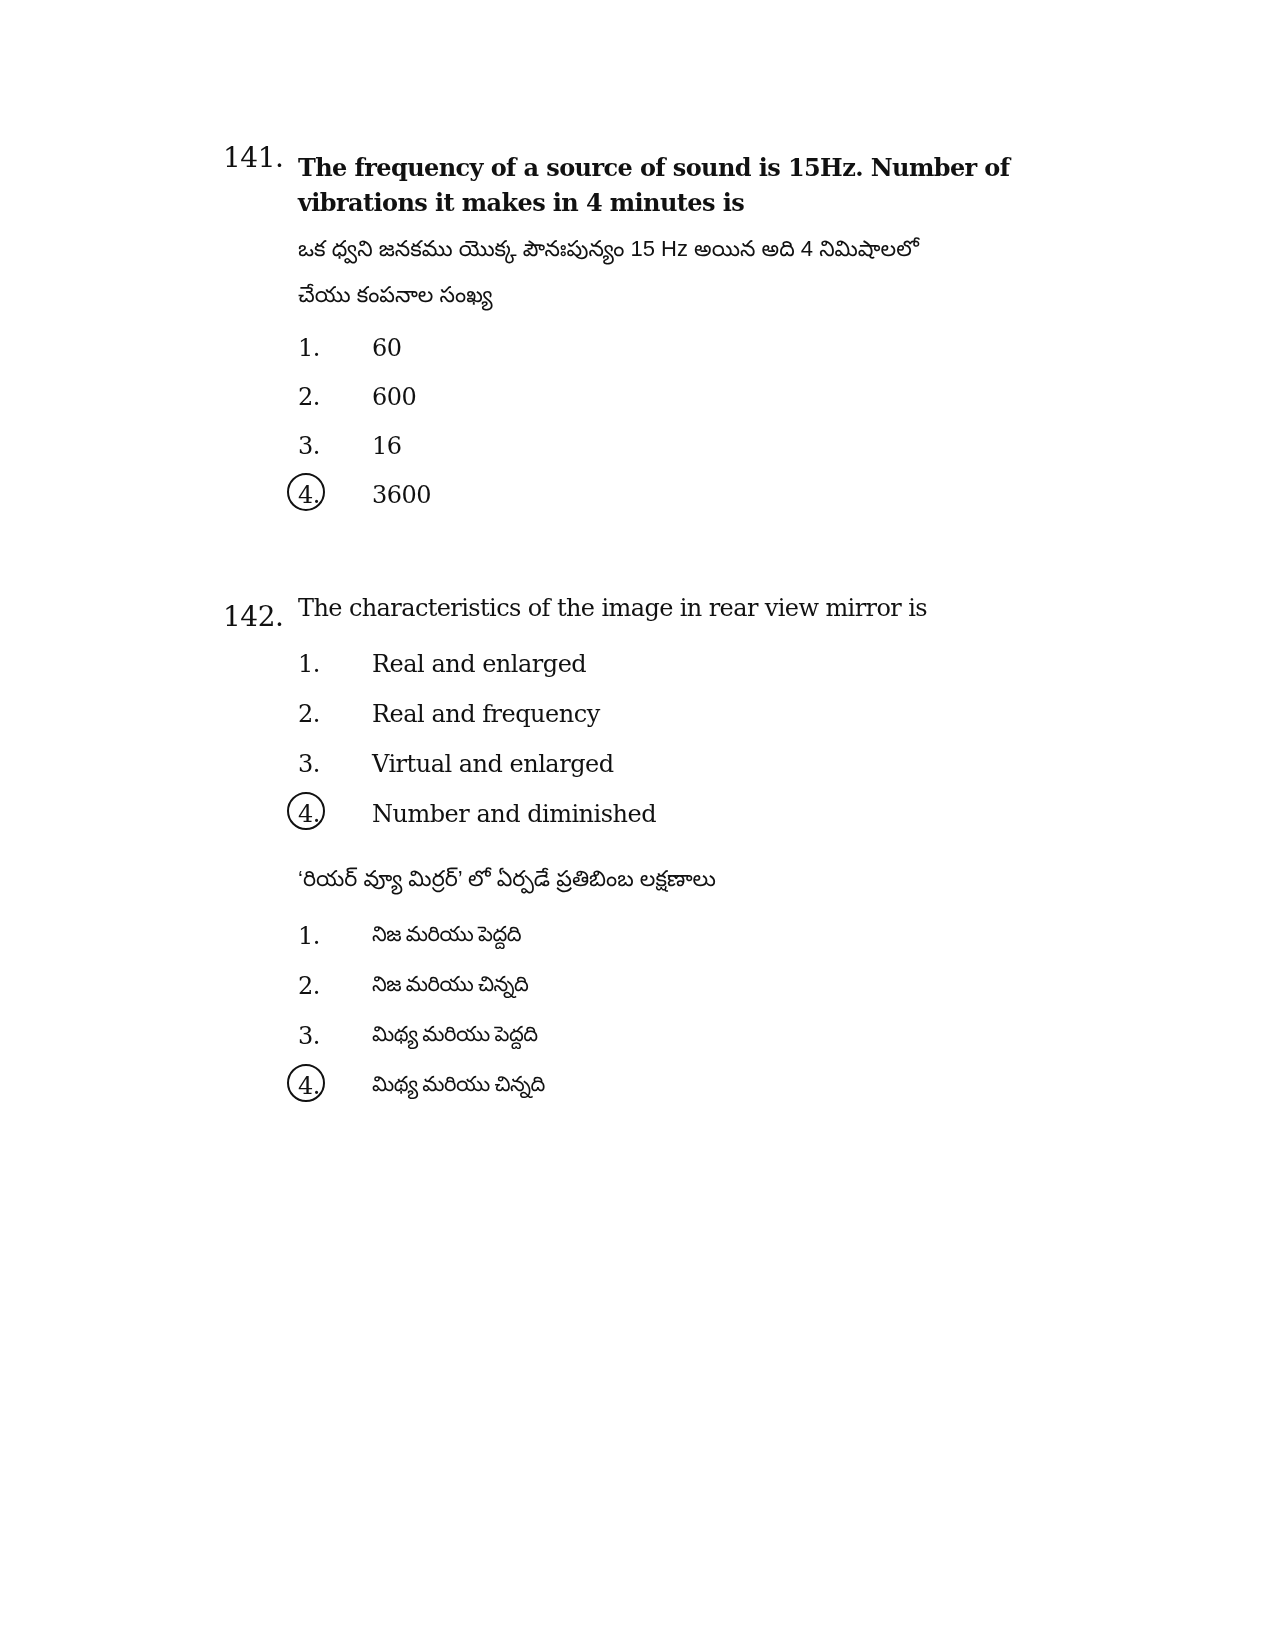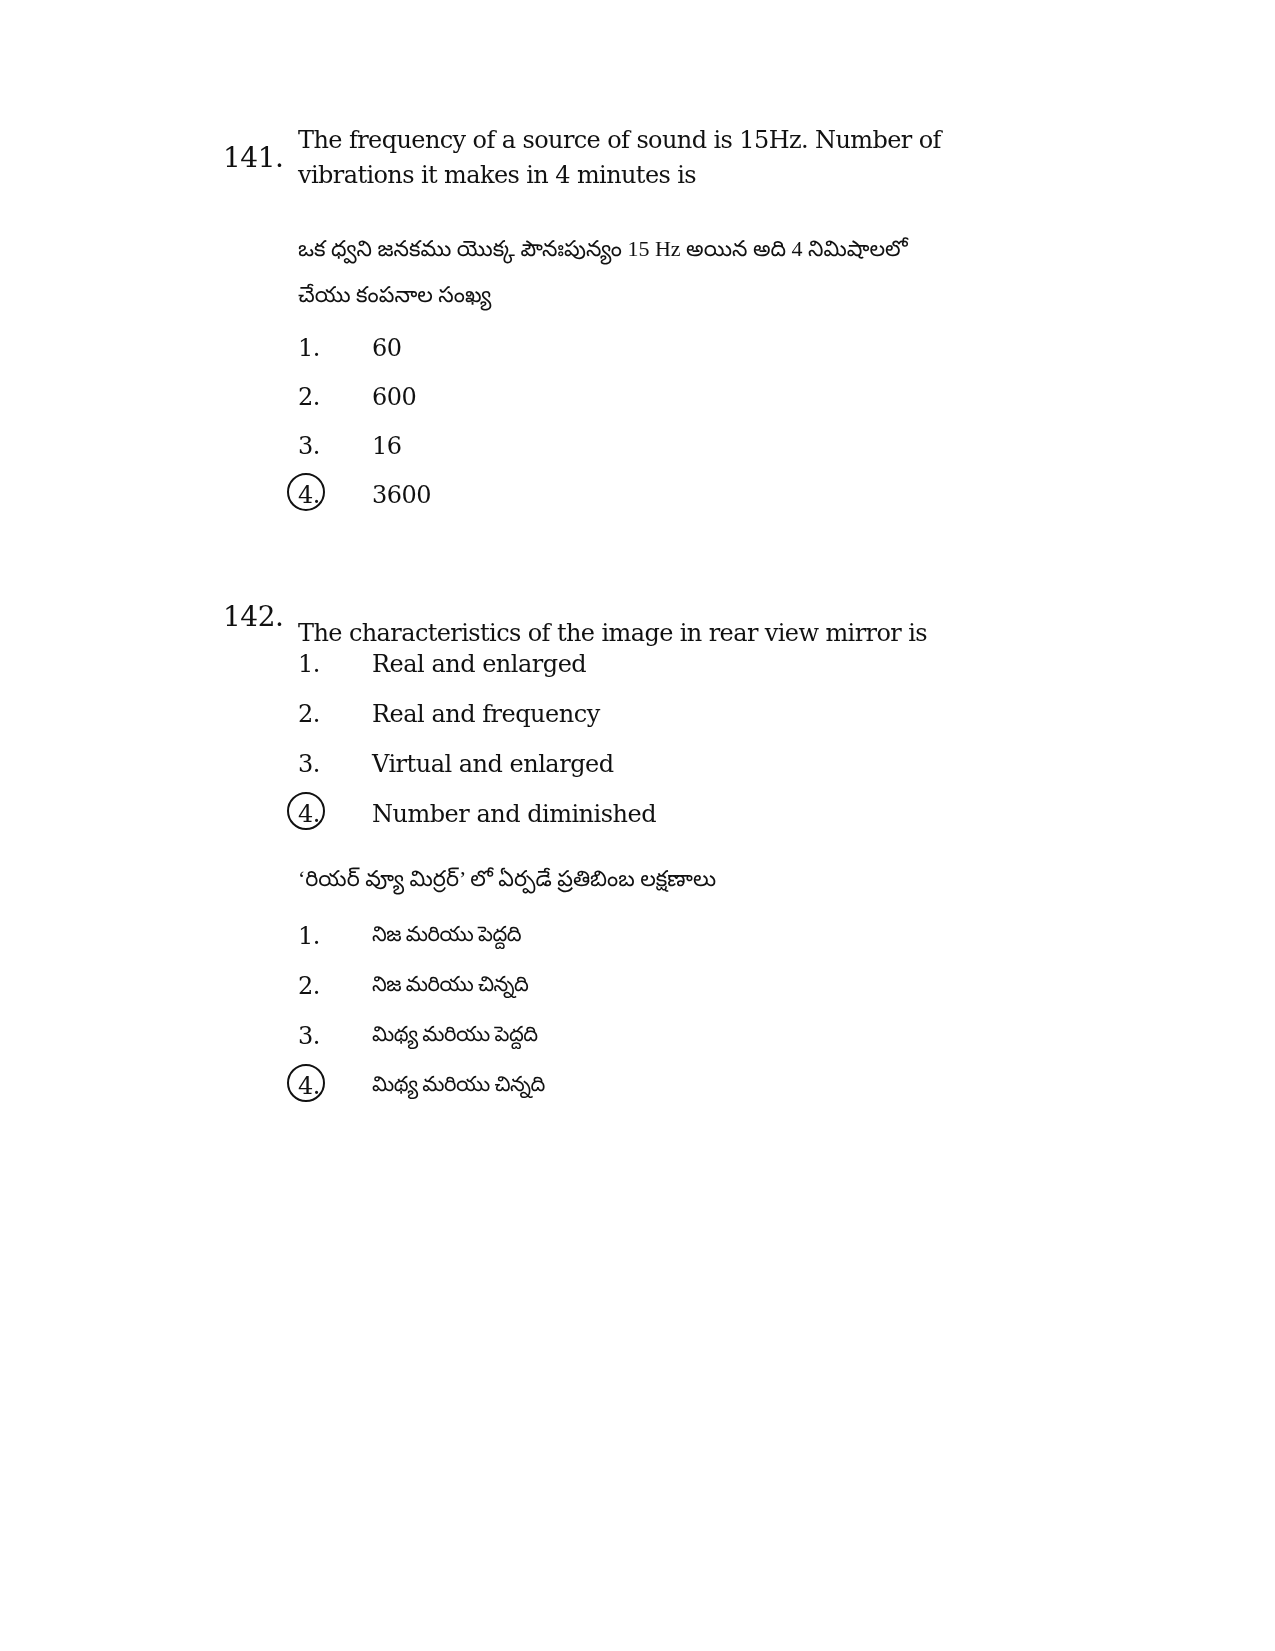--- a/index.html
+++ b/index.html
@@ -1,34 +1,34 @@
 <!DOCTYPE html>
 <html><head>
 <meta charset="utf-8">
 <style>
   html, body { margin: 0; padding: 0; background: #ffffff; }
   body { width: 1275px; height: 1651px; position: relative; overflow: hidden;
          font-family: "DejaVu Serif", "Liberation Serif", serif; color: #111; }
   .q-block { position: absolute; left: 0; width: 1275px; }
   .q-num { position: absolute; left: 223px; font-size: 28px; letter-spacing: -0.5px; }
   .q-text { position: absolute; left: 298px; width: 760px; font-size: 24px; line-height: 35px; letter-spacing: -0.6px; }
-  .tel { position: absolute; left: 298px; width: 760px; font-size: 22px; line-height: 46px; font-family: Liberation Serif, serif; letter-spacing: 0px; }
+  .tel { position: absolute; left: 298px; width: 760px; font-size: 22px; line-height: 46px; font-family: Liberation Sans, sans-serif; letter-spacing: 0px; }
   .opt { position: absolute; left: 298px; height: 36px; display: flex; align-items: center; font-size: 24px; letter-spacing: -0.5px; }
   .opt-num { width: 74px; position: relative; }
   .opt-num.circled::before { content: ""; position: absolute; left: -11px; top: -8px; width: 34px; height: 34px;
         border: 2px solid #111; border-radius: 50%; }
   .opt-text { }
   .opt.tel-opt .opt-text { font-family: Liberation Serif, serif; font-size: 21px; }
 </style>
 </head>
 <body>
 
 <div class="q-block">
   <div class="q-num" style="top:141px;">141.</div>
-  <div class="q-text" style="top:123px; width:740px;">The frequency of a source of sound is 15Hz.  Number of vibrations it makes in 4 minutes is</div>
+  <div class="q-text" style="top:150px; width:740px;font-weight:bold;">The frequency of a source of sound is 15Hz.  Number of vibrations it makes in 4 minutes is</div>
   <div class="tel" style="top:226px;">ఒక ధ్వని జనకము యొక్క పౌనఃపున్యం 15 Hz అయిన అది 4 నిమిషాలలో</div>
   <div class="tel" style="top:272px;">చేయు కంపనాల సంఖ్య</div>
 
   <div class="opt" style="top:330px;">
     <span class="opt-num">1.</span>
     <span class="opt-text">60</span>
   </div>
   <div class="opt" style="top:379px;">
     <span class="opt-num">2.</span>
     <span class="opt-text">600</span>
@@ -38,21 +38,21 @@
     <span class="opt-text">16</span>
   </div>
   <div class="opt" style="top:477px;">
     <span class="opt-num circled">4.</span>
     <span class="opt-text">3600</span>
   </div>
 </div>
 
 <div class="q-block">
   <div class="q-num" style="top:600px;">142.</div>
-  <div class="q-text" style="top:591px;margin-top:25px;">The characteristics of the image in rear view mirror is</div>
+  <div class="q-text" style="top:591px;">The characteristics of the image in rear view mirror is</div>
 
   <div class="opt" style="top:646px;">
     <span class="opt-num">1.</span>
     <span class="opt-text">Real and enlarged</span>
   </div>
   <div class="opt" style="top:696px;">
     <span class="opt-num">2.</span>
     <span class="opt-text">Real and frequency</span>
   </div>
   <div class="opt" style="top:746px;">

